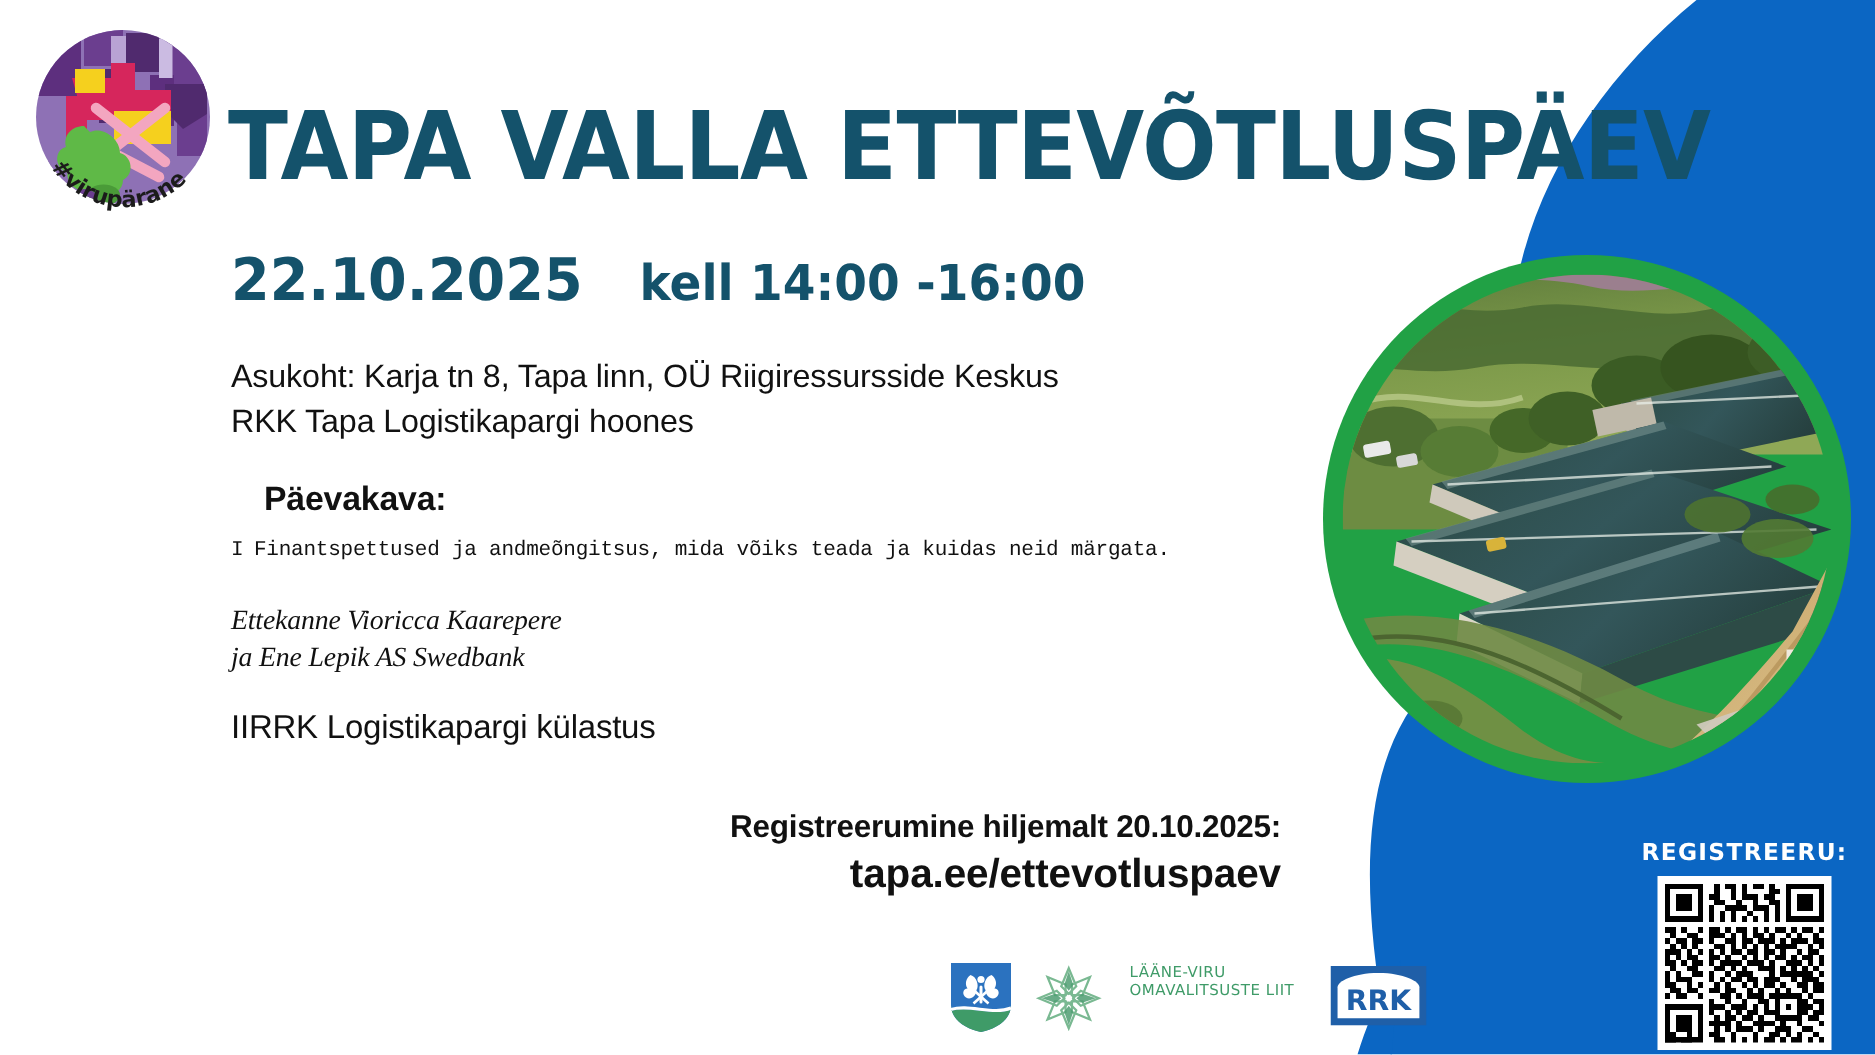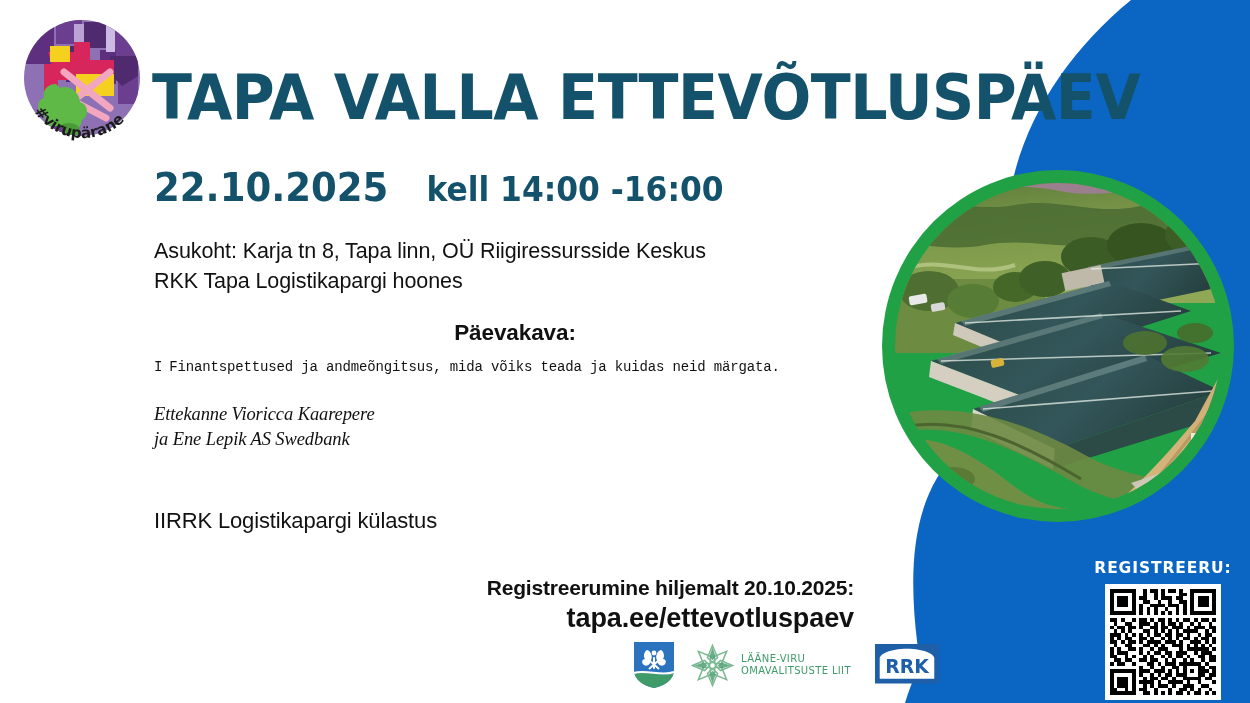--- a/index.html
+++ b/index.html
@@ -52,33 +52,33 @@
   
   .body-copy {
     position: absolute; left: 154px; top: 236px; z-index: 5;
     color: #111111;
     width: 700px;
   }
   .loc-line { font-size: 21.5px; line-height: 30px; letter-spacing: -0.1px; }
 
   .agenda-title {
     font-weight: bold; font-size: 22.5px;
-    margin-top: 24px; margin-left: 22px; letter-spacing: -0.1px; text-align: center;
+    margin-top: 24px; margin-left: 22px; letter-spacing: -0.1px;
   }
   .agenda-item {
     font-size: 14px; line-height: 30px; margin-top: 6px;
     letter-spacing: -0.15px;
     font-family: Liberation Mono, monospace;
   }
   .agenda-item .num { margin-right: 7px; }
   .agenda-sub {
     font-style: italic; font-size: 18.5px; line-height: 25px;
     margin-top: 20px; letter-spacing: -0.1px; font-family: Liberation Serif, serif;
   }
-  .agenda-item-2 { font-size: 22px; margin-top: 56px; letter-spacing: -0.15px; }
+  .agenda-item-2 { font-size: 22px; margin-top: 20px; letter-spacing: -0.15px; }
   .reg-block { margin-top: 42px; text-align: right; }
   .reg-label { font-weight: bold; font-size: 21px; letter-spacing: -0.2px; }
   .reg-url { font-size: 27px; margin-top: 3px; letter-spacing: -0.1px; font-weight: bold; }
 
   
   .photo-circle {
     position: absolute; left: 882px; top: 170px;
     width: 352px; height: 352px; border-radius: 50%;
     background: #21a145; z-index: 4;
     padding: 13px;
@@ -105,21 +105,21 @@
   }
   .qr-frame svg { display: block; width: 100%; height: 100%; }
 
   
   .partners {
     position: absolute; left: 632px; top: 640px; z-index: 6;
     display: flex; align-items: center; gap: 14px;
   }
   .logo-tapa { width: 44px; height: 50px; }
   .logo-tapa svg, .logo-lv-mark svg, .logo-rrk svg { display: block; }
-  .logo-lv { display: flex; align-items: center; gap: 6px; }
+  .logo-lv { display: flex; align-items: flex-start; gap: 18px; }
   .logo-lv-mark { width: 45px; height: 45px; }
   .logo-lv-text {
     color: #3f9b68; font-size: 10px; line-height: 12.5px;
     letter-spacing: 0.35px; font-family: "DejaVu Sans", sans-serif;
   }
   .logo-rrk { width: 64px; height: 42px; margin-left: 10px; }
 </style>
 </head>
 <body>
 

